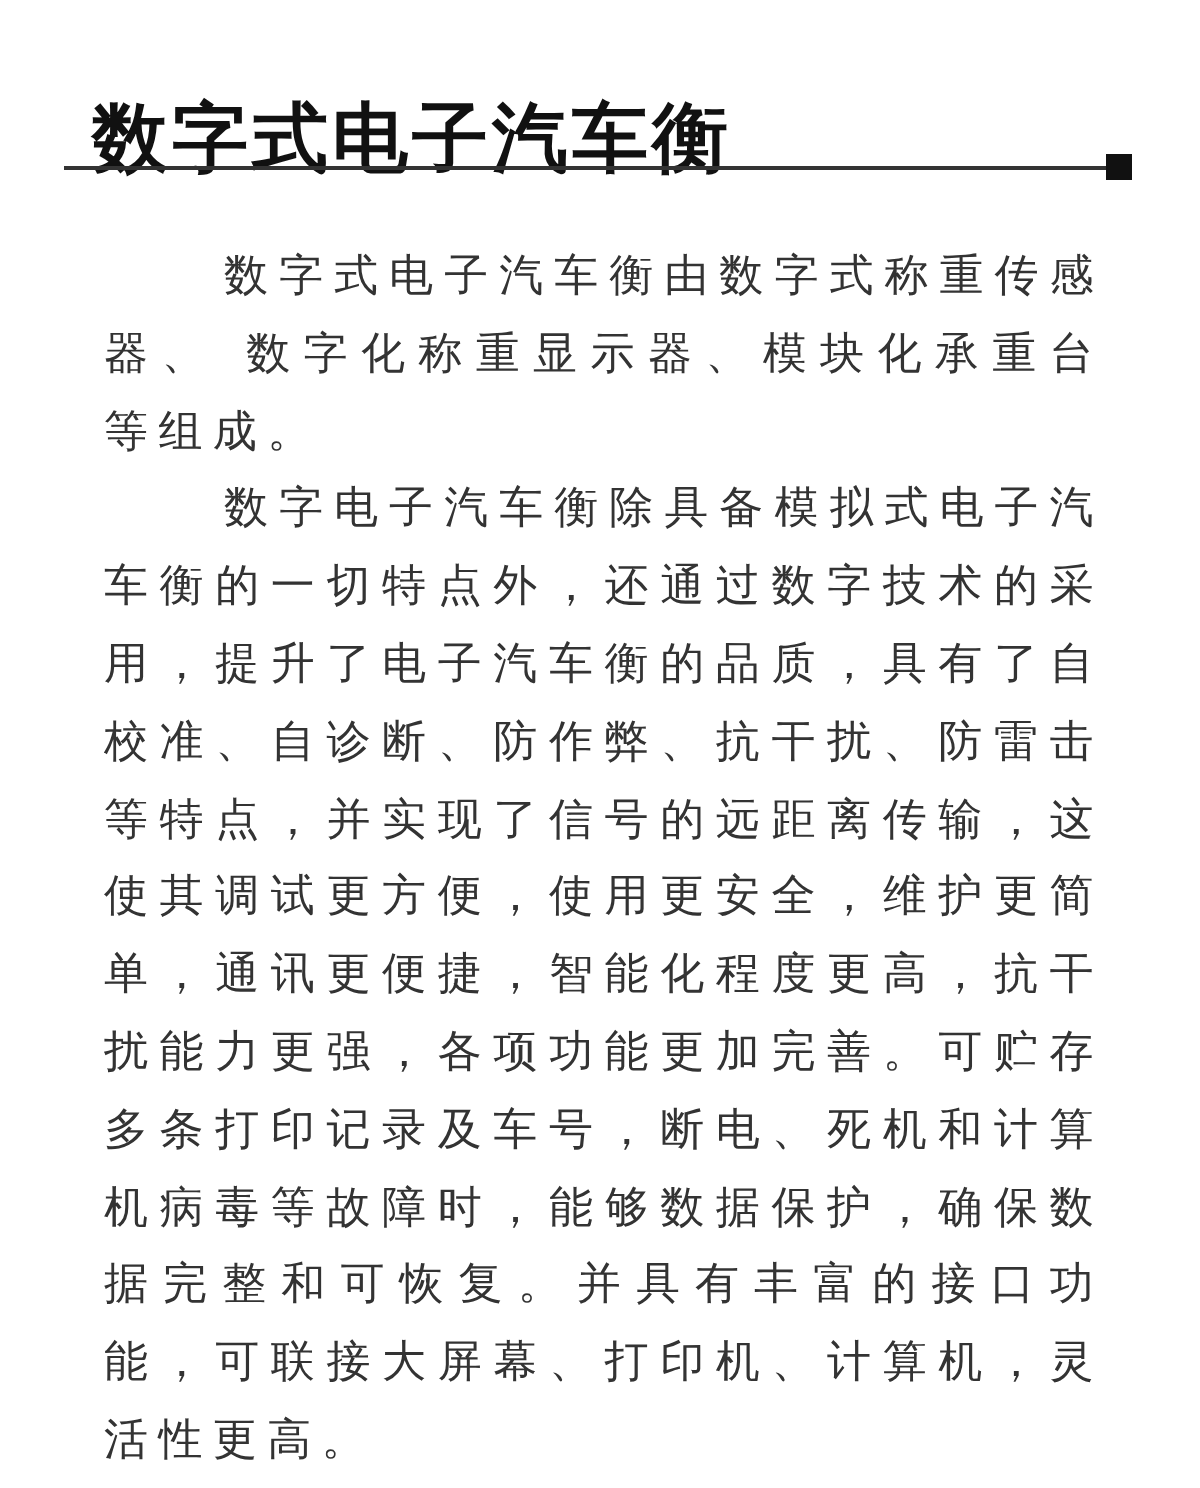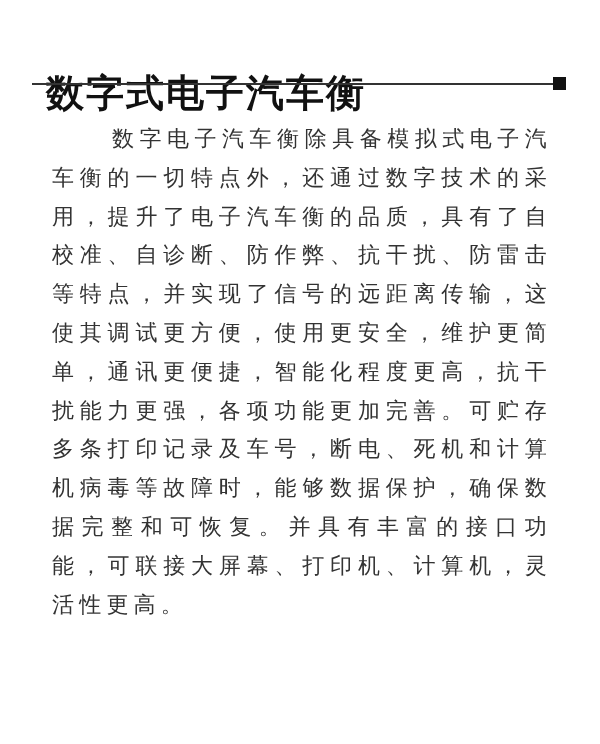--- a/index.html
+++ b/index.html
@@ -11,21 +11,21 @@
       width: 600px;
       height: 744px;
       position: relative;
       overflow: hidden;
       font-family: "DejaVu Sans", "Liberation Sans", sans-serif;
       color: #222222;
     }
     .title {
       position: absolute;
       left: 46px;
-      top: 44px;
+      top: 20px;
       font-size: 38px;
       font-weight: bold;
       color: #111111;
       letter-spacing: 2px;
       line-height: 48px;
       white-space: nowrap;
     }
     .rule {
       position: absolute;
       left: 32px;
@@ -60,14 +60,15 @@
     }
   </style>
 </head>
 <body>
 
 <h1 class="title">数字式电子汽车衡</h1>
 <div class="rule"></div>
 <div class="rule-end"></div>
 
 <div class="body-text">
+  <p>数字式电子汽车衡由数字式称重传感器、 数字化称重显示器、模块化承重台等组成。</p>
   <p>数字电子汽车衡除具备模拟式电子汽车衡的一切特点外，还通过数字技术的采用，提升了电子汽车衡的品质，具有了自校准、自诊断、防作弊、抗干扰、防雷击等特点，并实现了信号的远距离传输，这使其调试更方便，使用更安全，维护更简单，通讯更便捷，智能化程度更高，抗干扰能力更强，各项功能更加完善。可贮存多条打印记录及车号，断电、死机和计算机病毒等故障时，能够数据保护，确保数据完整和可恢复。并具有丰富的接口功能，可联接大屏幕、打印机、计算机，灵活性更高。</p>
 </div>
 
 </body></html>

